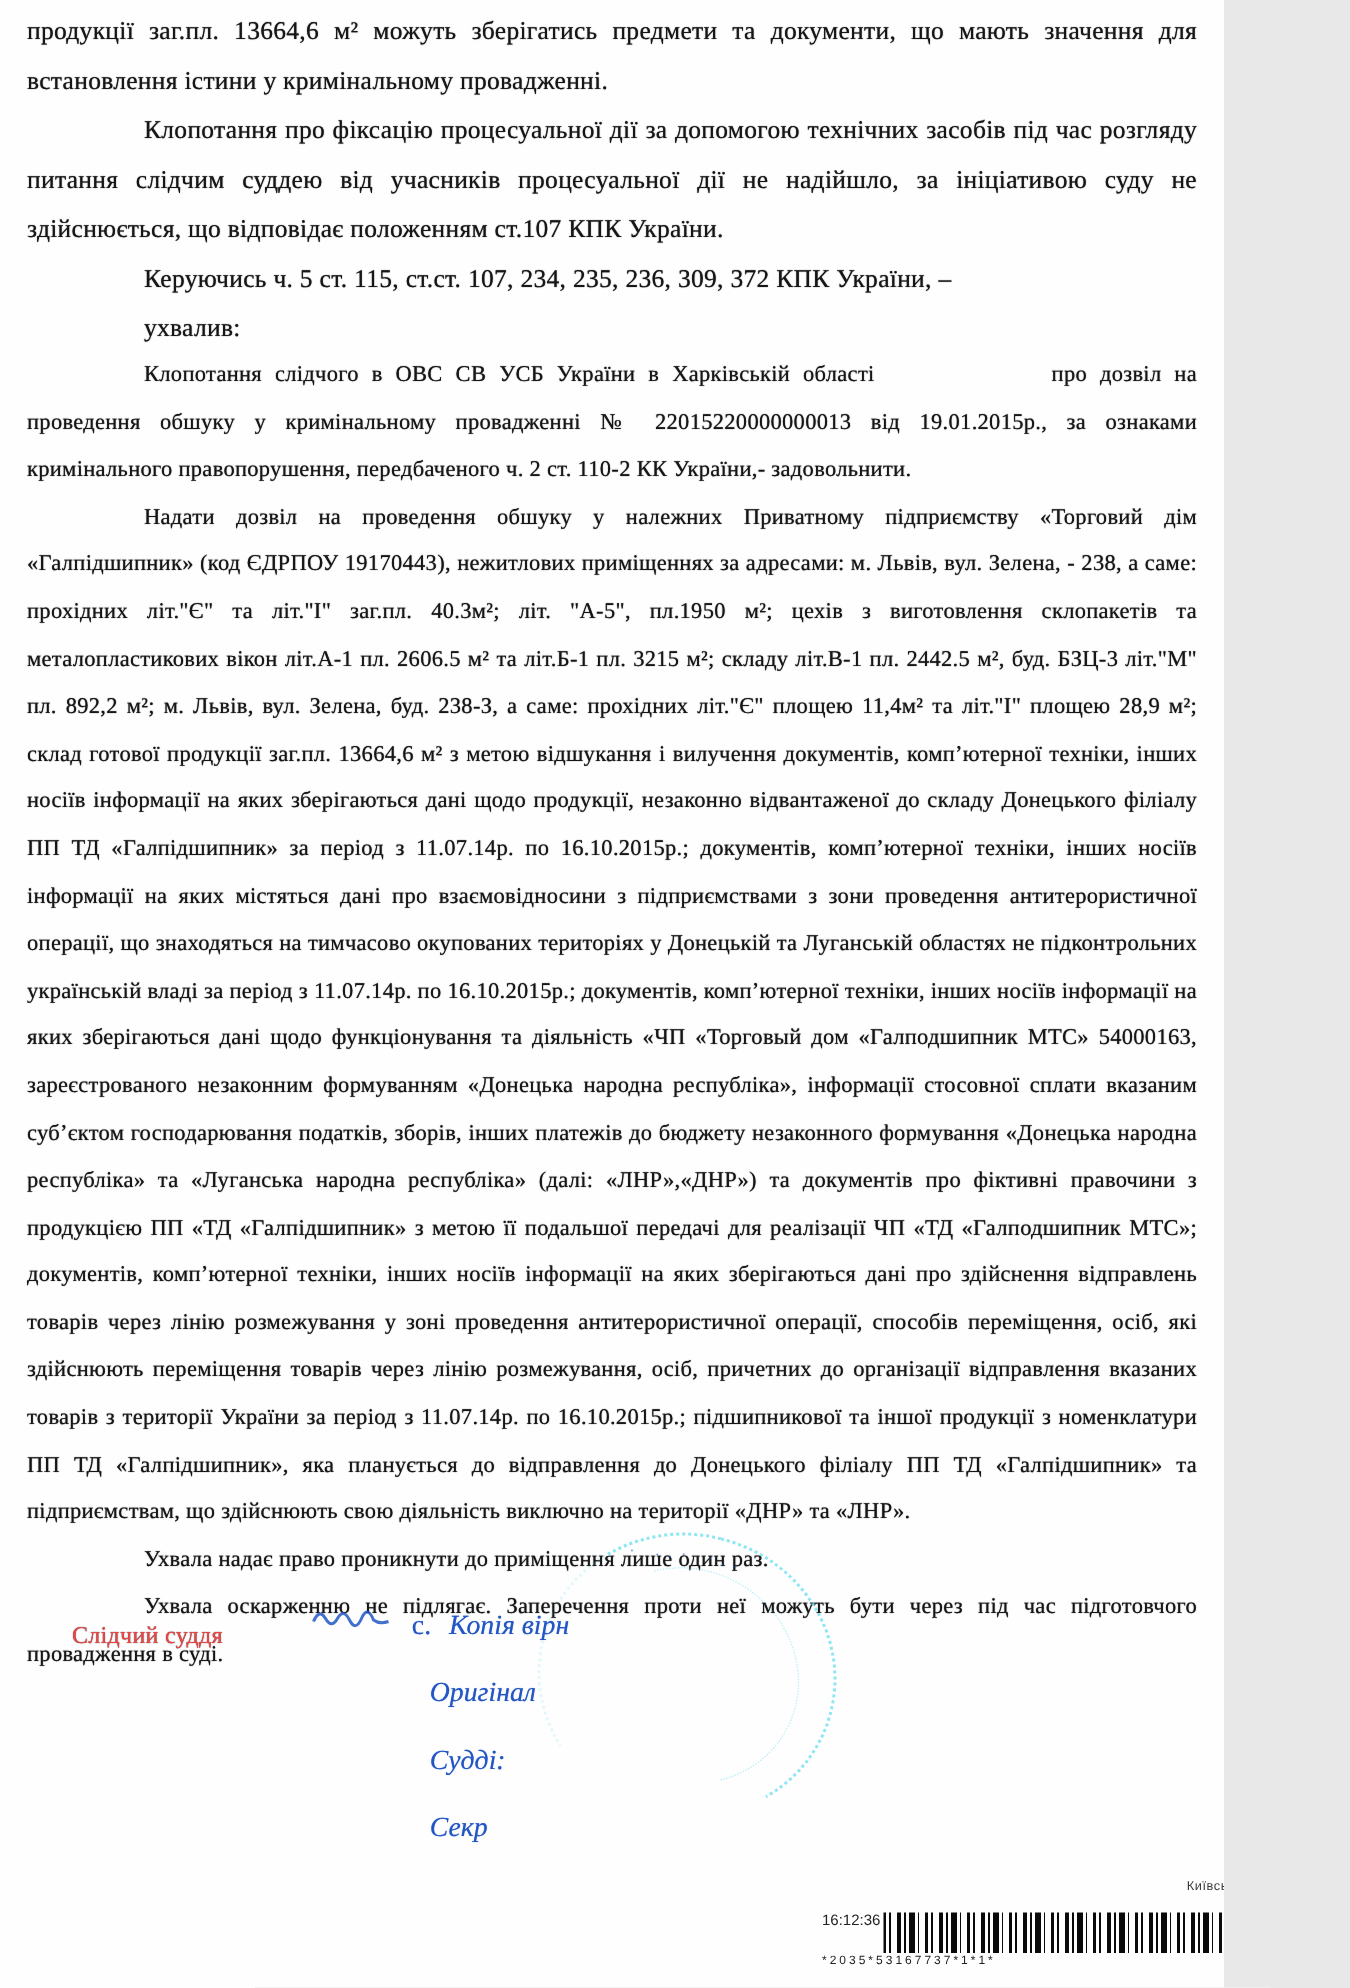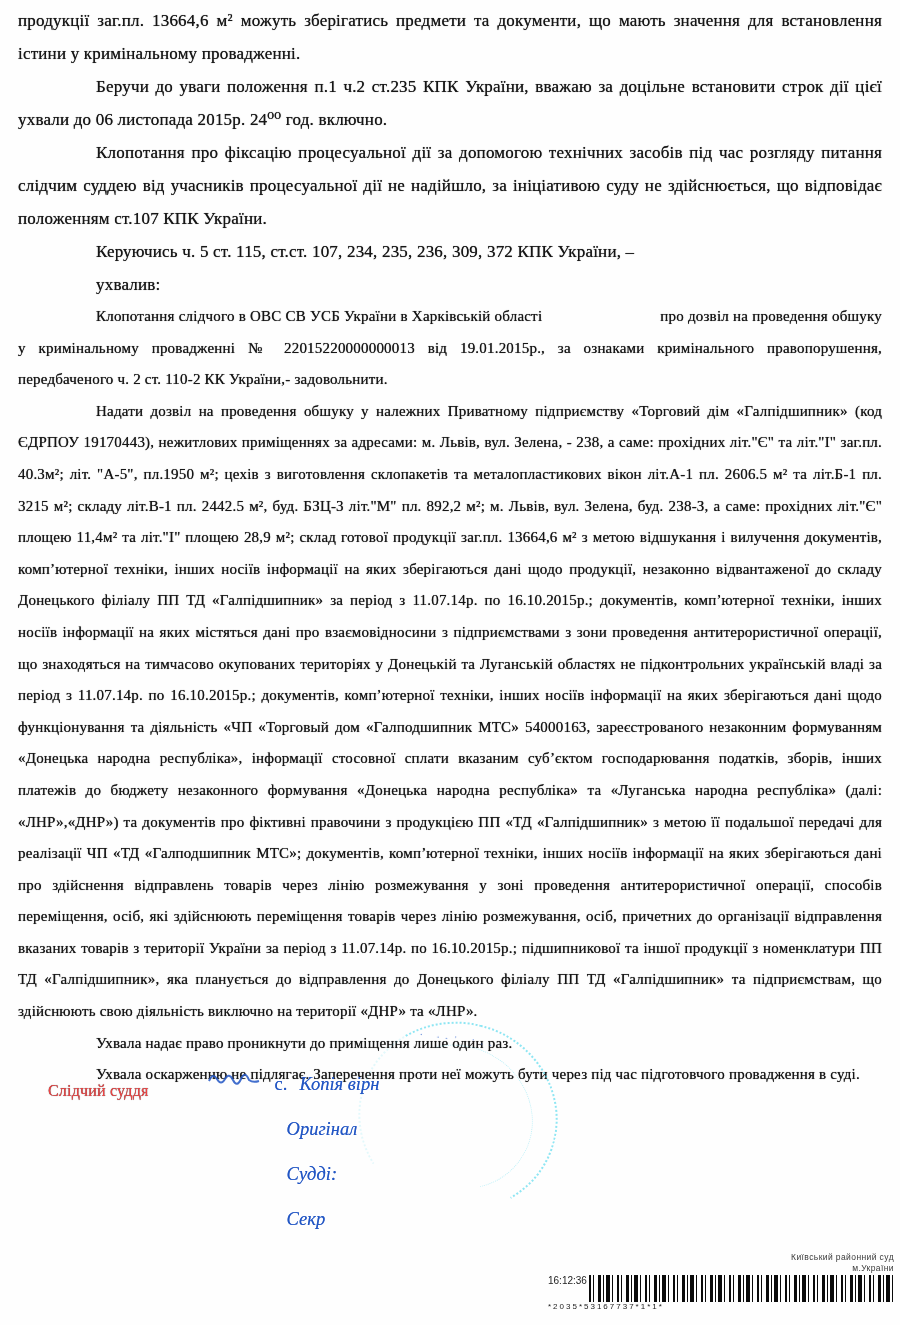--- a/index.html
+++ b/index.html
@@ -1,18 +1,18 @@
 <!DOCTYPE html>
 <html><head>
 <meta charset="utf-8">
 <style>
   html,body{margin:0;padding:0;background:#e8e8e8;}
   .page{
     position:relative;
-    width:900px;height:1325px;
+    width:816px;height:1325px;
     background:#fefefe;
     overflow:hidden;
     font-family:"Liberation Serif","DejaVu Serif",serif;
     color:#161616;
   }
   .scan-text{
     text-shadow:0 0 .7px rgba(10,10,10,.85);
     letter-spacing:.2px;
   }
   .body-text{
@@ -109,21 +109,20 @@
     letter-spacing:2px;line-height:9px;filter:blur(.3px);
   }
 </style>
 </head>
 <body>
 
 <div class="page">
 
   <div class="body-text scan-text">
     <p class="para no-indent">продукції заг.пл. 13664,6 м² можуть зберігатись предмети та документи, що мають значення для встановлення істини у кримінальному провадженні.</p>
-    <p class="para">Беручи до уваги положення п.1 ч.2 ст.235 КПК України, вважаю за доцільне встановити строк дії цієї ухвали до 06 листопада 2015р. 24⁰⁰ год. включно.</p>
     <p class="para">Клопотання про фіксацію процесуальної дії за допомогою технічних засобів під час розгляду питання слідчим суддею від учасників процесуальної дії не надійшло, за ініціативою суду не здійснюється, що відповідає положенням ст.107 КПК України.</p>
     <p class="para">Керуючись ч. 5 ст. 115, ст.ст. 107, 234, 235, 236, 309, 372 КПК України,  –</p>
 
     <p class="para heading">ухвалив:</p>
 
     <div class="res-block">
       <p class="para">
         <span>Клопотання слідчого в ОВС СВ УСБ України в Харківській області</span><span class="gap-span"></span><span>про дозвіл на проведення обшуку у кримінальному провадженні № 22015220000000013 від 19.01.2015р., за ознаками кримінального правопорушення, передбаченого ч. 2 ст. 110-2 КК України,- задовольнити.</span>
       </p>
       <p class="para">Надати дозвіл на проведення обшуку у належних Приватному підприємству «Торговий дім «Галпідшипник» (код ЄДРПОУ 19170443), нежитлових приміщеннях за адресами: м. Львів, вул. Зелена, - 238, а саме: прохідних літ."Є" та літ."І" заг.пл. 40.3м²; літ. "А-5", пл.1950 м²; цехів з виготовлення склопакетів та металопластикових вікон літ.А-1 пл. 2606.5 м² та літ.Б-1 пл. 3215 м²; складу літ.В-1 пл. 2442.5 м², буд. БЗЦ-3 літ."М" пл. 892,2 м²; м. Львів, вул. Зелена, буд. 238-З, а саме: прохідних літ."Є" площею 11,4м² та літ."І" площею 28,9 м²; склад готової продукції заг.пл. 13664,6 м² з метою відшукання і вилучення документів, компʼютерної техніки, інших носіїв інформації на яких зберігаються дані щодо продукції, незаконно відвантаженої до складу  Донецького філіалу ПП ТД «Галпідшипник» за період з 11.07.14р. по 16.10.2015р.; документів, компʼютерної техніки, інших носіїв інформації на яких містяться дані про взаємовідносини з підприємствами з зони проведення антитерористичної операції, що знаходяться на тимчасово окупованих територіях у Донецькій та Луганській областях не підконтрольних українській владі за період з 11.07.14р. по 16.10.2015р.; документів, компʼютерної техніки, інших носіїв інформації на яких зберігаються дані щодо функціонування та діяльність «ЧП «Торговый дом «Галподшипник МТС» 54000163, зареєстрованого незаконним формуванням «Донецька народна республіка», інформації стосовної сплати вказаним субʼєктом господарювання податків, зборів, інших платежів до бюджету незаконного формування «Донецька народна республіка» та «Луганська народна республіка» (далі: «ЛНР»,«ДНР») та документів про фіктивні правочини з продукцією ПП «ТД «Галпідшипник» з метою її подальшої передачі для реалізації ЧП «ТД «Галподшипник МТС»; документів, компʼютерної техніки, інших носіїв інформації на яких зберігаються дані про здійснення відправлень товарів через лінію розмежування у зоні проведення антитерористичної операції, способів переміщення, осіб, які здійснюють переміщення товарів через лінію розмежування, осіб, причетних до організації відправлення вказаних товарів з території України за період з 11.07.14р. по 16.10.2015р.; підшипникової та іншої продукції з номенклатури ПП ТД «Галпідшипник», яка планується до відправлення до Донецького філіалу ПП ТД «Галпідшипник» та підприємствам, що здійснюють свою діяльність виключно на території «ДНР» та «ЛНР».</p>

